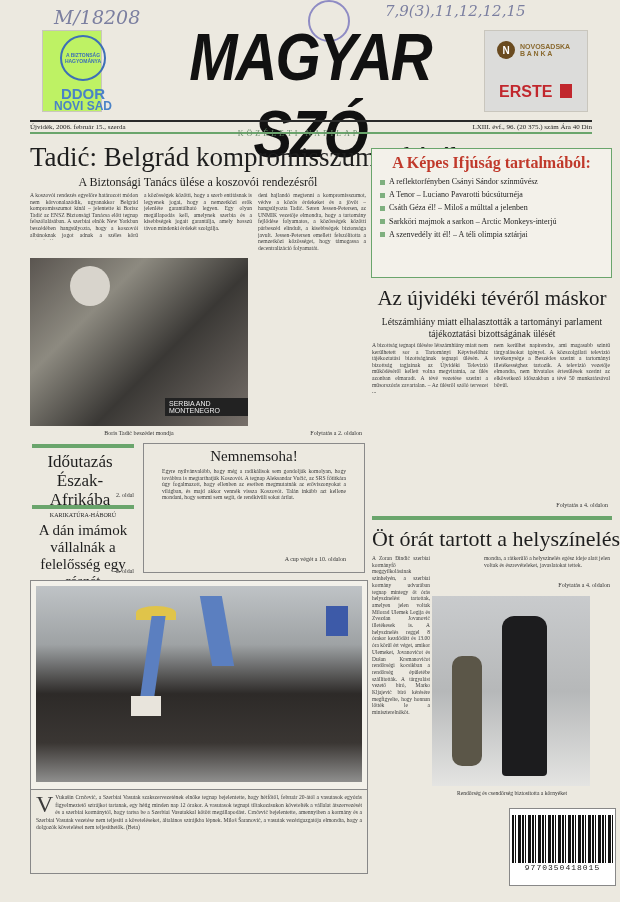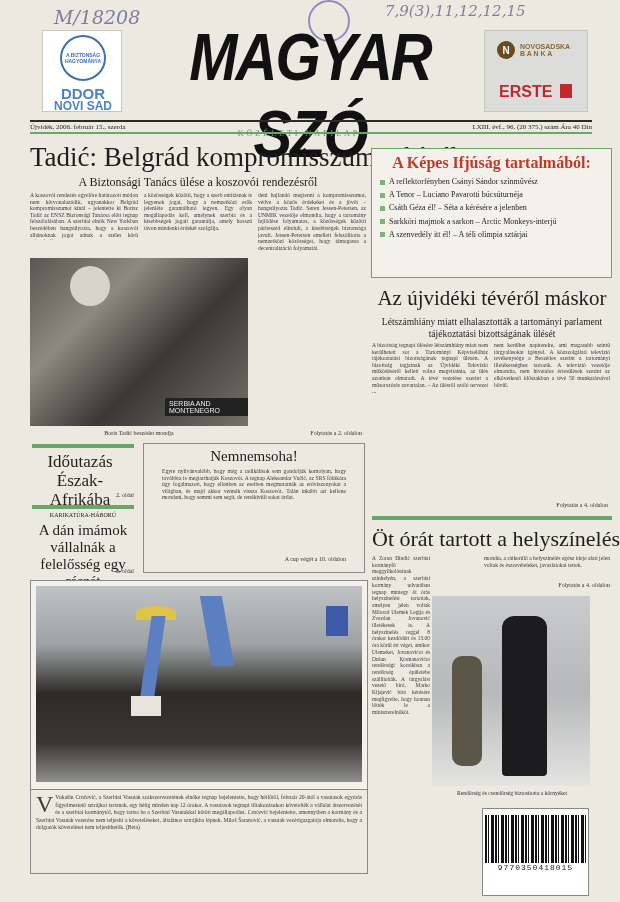--- a/index.html
+++ b/index.html
@@ -1,20 +1,20 @@
 <!DOCTYPE html>
 <html><head>
 <meta charset="utf-8">
 <style>
   * { box-sizing: border-box; margin: 0; padding: 0; }
   body { width: 620px; height: 902px; background: #ece9e0; font-family: "Liberation Serif", serif; color: #1e1e1e; position: relative; overflow: hidden; }
   .abs { position: absolute; }
   .hand { font-family: "DejaVu Serif", serif; font-style: italic; color: #7b7fa0; font-size: 14px; }
   .stamp { border: 2px solid #8f8cc4; border-radius: 50%; width: 42px; height: 42px; left: 308px; top: 0; }
-  .box-left { left: 42px; top: 30px; width: 80px; height: 82px; background: #ffffff; border: 1px solid #c9c6bd; }
+  .box-left { left: 42px; top: 30px; width: 60px; height: 82px; background: #bef264; border: 1px solid #c9c6bd; }
   .box-right { left: 484px; top: 30px; width: 104px; height: 82px; background: #dcdcda; border: 1px solid #c9c6bd; }
   .logo-circle { width: 46px; height: 46px; border-radius: 50%; border: 2px solid #3d6fb7; left: 17px; top: 4px; display:flex; align-items:center; justify-content:center; font-size: 5px; color:#3d6fb7; font-weight: bold; font-family: "Liberation Sans", sans-serif; }
   .ddor { left: 0; width: 80px; top: 56px; text-align: center; color: #4a82c7; font-family: "Liberation Sans", sans-serif; font-weight: bold; font-size: 12px; line-height: 11px; }
   .masthead { left: 165px; top: 28px; width: 290px; text-align: center; font-family: "Liberation Sans", sans-serif; font-weight: bold; font-style: italic; font-size: 58px; letter-spacing: -2px; color: #111; transform: scaleY(1.15); }
   .nov { left: 12px; top: 10px; display:flex; align-items:center; gap:5px; font-family: "Liberation Sans", sans-serif; font-size: 7px; color: #333; font-weight: bold; }
   .nov .badge { width: 18px; height: 18px; border-radius: 50%; background: #6a4b20; color: #fff; font-size: 10px; display:flex; align-items:center; justify-content:center; }
   .erste { left: 14px; top: 52px; font-family: "Liberation Sans", sans-serif; font-weight: bold; font-size: 16px; color: #c1272d; }
   .dateline { left: 30px; top: 120px; width: 562px; height: 14px; border-top: 2px solid #2a2a2a; border-bottom: 2px solid #6aa56c; font-size: 7px; display:flex; justify-content: space-between; align-items:center; }
   .dateline .mid { letter-spacing: 3px; color: #6a8f6b; font-size: 8px; margin-top: 13px; }
   .h1 { left: 30px; top: 142px; width: 336px; font-size: 27px; text-align: center; white-space: nowrap; }
@@ -29,21 +29,21 @@
   .kepes li::before { content: ""; display: inline-block; width: 5px; height: 5px; background: #7fb07f; margin-right: 4px; vertical-align: middle; }
   .h2r { font-size: 21px; text-align: center; white-space: nowrap; }
   .greenbar { height: 4px; background: #6aa56c; }
   .side-title { font-size: 17px; text-align: center; line-height: 19px; }
   .nemnem { left: 143px; top: 443px; width: 222px; height: 130px; border: 1px solid #8a8a8a; padding: 4px 18px; }
   .nemnem h3 { font-size: 15px; text-align: center; font-weight: normal; margin-bottom: 3px; }
   .bigphoto { left: 30px; top: 580px; width: 338px; height: 210px; border: 1px solid #888; background: #f3f1ea; padding: 5px; }
   .bigphoto .img { width: 100%; height: 196px; background: linear-gradient(180deg, #bfc3c6 0%, #9ea2a4 30%, #2d2a28 55%, #3a3633 80%, #8f8f8e 100%); position: relative; }
   .bottomtext { left: 30px; top: 790px; width: 338px; height: 84px; border: 1px solid #888; border-top: none; padding: 4px 5px; }
   .dropcap { float: left; font-size: 24px; line-height: 20px; margin-right: 2px; }
-  .barcode { left: 482px; top: 808px; width: 107px; height: 88px; border: 1px solid #888; background: #fff; padding: 6px 2px; }
+  .barcode { left: 509px; top: 808px; width: 107px; height: 78px; border: 1px solid #888; background: #fff; padding: 6px 2px; }
   .bars { height: 48px; background: repeating-linear-gradient(90deg, #111 0 2px, #fff 2px 3px, #111 3px 4px, #fff 4px 6px, #111 6px 9px, #fff 9px 10px); }
   .barnum { font-size: 8px; text-align: center; letter-spacing: 1px; font-family: "Liberation Mono", monospace; }
 </style>
 </head>
 <body>
 
 <div class="abs hand" style="left:34px;top:6px;font-size:19px;margin-left:20px;">М/18208</div>
 <div class="abs stamp"></div>
 <div class="abs hand" style="left:385px;top:2px;font-size:15px;">7,9(3),11,12,12,15</div>
 
@@ -89,21 +89,21 @@
   <div class="abs" style="left:135px;top:140px;background:#222;color:#eee;font-family:'Liberation Sans',sans-serif;font-size:7px;padding:2px 4px;">SERBIA AND MONTENEGRO</div>
 </div>
 <div class="abs caption" style="left:30px;top:430px;width:218px;">Boris Tadić beszédet mondja</div>
 <div class="abs follow" style="left:258px;top:430px;width:104px;">Folytatás a 2. oldalon</div>
 
 <div class="abs kepes">
   <h2>A Képes Ifjúság tartalmából:</h2>
   <ul>
     <li>A reflektorfényben Csányi Sándor színművész</li>
     <li>A Tenor – Luciano Pavarotti búcsúturnéja</li>
-    <li>Csáth Géza él! – Séta a kérésére a jelenben</li>
+    <li>Csáth Géza él! – Miloš a múlttal a jelenben</li>
     <li>Sarkköri majmok a sarkon – Arctic Monkeys-interjú</li>
     <li>A szenvedély itt él! – A téli olimpia sztárjai</li>
   </ul>
 </div>
 
 <div class="abs h2r" style="left:372px;top:286px;width:240px;">Az újvidéki tévéről máskor</div>
 <div class="abs" style="left:372px;top:316px;width:240px;font-size:9.5px;text-align:center;line-height:12px;">Létszámhiány miatt elhalasztották a tartományi parlament tájékoztatási bizottságának ülését</div>
 <div class="abs col" style="left:372px;top:342px;width:116px;height:162px;">A bizottság tegnapi ülésére létszámhiány miatt nem kerülhetett sor a Tartományi Képviselőház tájékoztatási bizottságának tegnapi ülésén. A bizottság tagjainak az Újvidéki Televízió működéséről kellett volna megvitatnia, az ülés azonban elmaradt. A tévé vezetése szerint a műsorszórás zavartalan. – Az ülésről szóló tervezet ...</div>
 <div class="abs col" style="left:494px;top:342px;width:116px;height:150px;">nem kerülhet napirendre, ami magasabb szintű tárgyalásokat igényel. A közszolgálati televízió tevékenysége a Beszédes szerint a tartományi illetékességhez tartozik. A televízió vezetője elmondta, nem hivatalos értesülések szerint az elkövetkező időszakban a tévé 50 munkatársával bővül.</div>
 <div class="abs follow" style="left:494px;top:502px;width:114px;">Folytatás a 4. oldalon</div>

